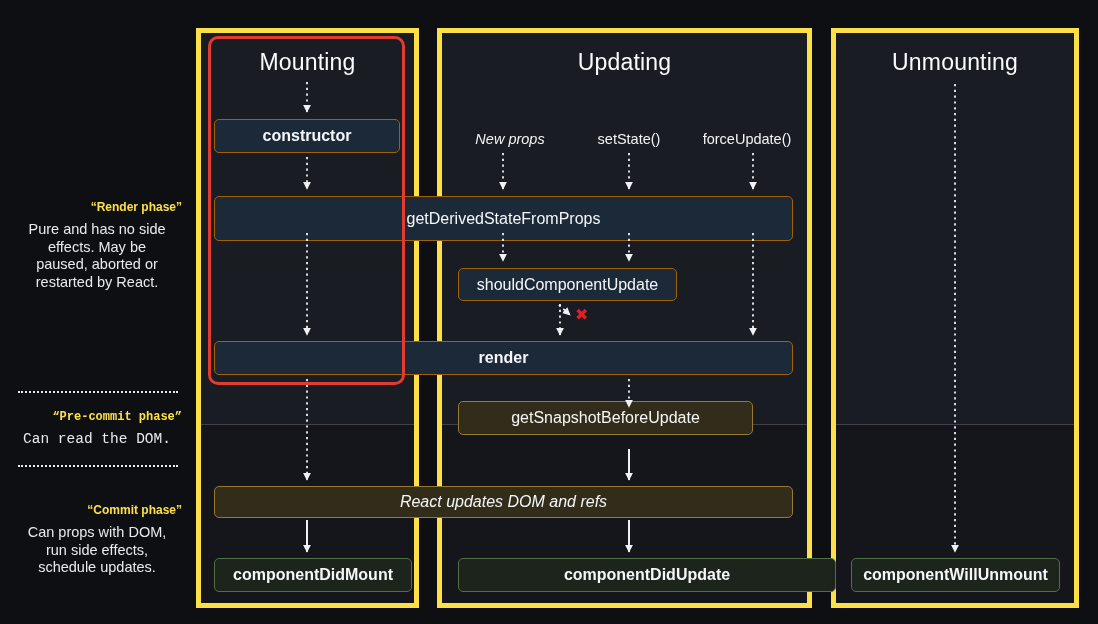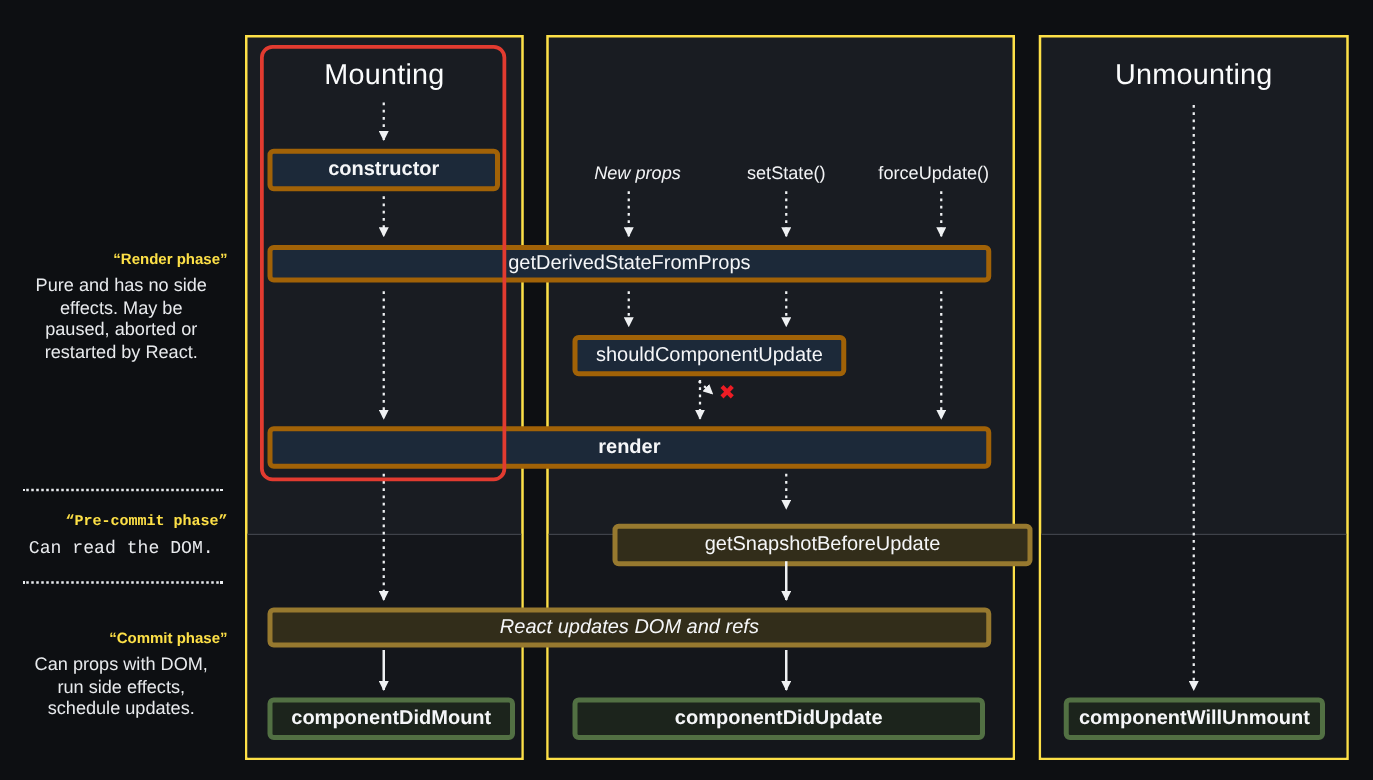--- a/index.html
+++ b/index.html
@@ -3,34 +3,34 @@
 <meta charset="utf-8">
 <style>
   html,body{margin:0;padding:0;background:#0d0f12;}
   .canvas{
     position:relative;width:1098px;height:624px;overflow:hidden;
     background:#0d0f12;color:#f5f6f8;
     font-family:"Liberation Sans","DejaVu Sans",sans-serif;
     -webkit-font-smoothing:antialiased;
   }
   
-  .col{position:absolute;top:28px;height:580px;background:#191c22;border:2px solid #fde047;box-sizing:border-box;z-index:1;}
+  .col{position:absolute;top:28px;height:580px;background:#191c22;border:5px solid #fde047;box-sizing:border-box;z-index:1;}
   .col1{left:196px;width:223px;}
   .col2{left:437px;width:375px;}
   .col3{left:831px;width:248px;}
   .col-bottom{position:absolute;left:0;right:0;bottom:0;height:178px;background:#14161b;border-top:1px solid #3f424a;}
   .col-title{position:absolute;top:16px;left:0;right:0;text-align:center;font-size:23px;font-weight:400;color:#fafbfc;letter-spacing:.2px;}
   
   .phase{position:absolute;left:12px;width:170px;text-align:center;z-index:2;}
   .phase-heading{font-size:12px;font-weight:700;color:#fde047;margin-bottom:7px;text-align:right;}
   .phase-desc{font-size:14.5px;line-height:17.5px;color:#e8eaed;}
   .dotted-sep{position:absolute;left:18px;width:160px;border-top:2px dotted #e9ecef;z-index:2;}
   
   .box{position:absolute;box-sizing:border-box;border-radius:5px;display:flex;align-items:center;justify-content:center;
-       font-size:16px;z-index:3;background:#1c2939;border:4px solid #a16207;}
+       font-size:16px;z-index:3;background:#1c2939;border:1px solid #a16207;}
   .box.bold{font-weight:700;}
   .box.italic{font-style:italic;}
   .box.gold{background:#322d1a;border-color:#97792f;}
   .box.green{background:#1c241c;border-color:#527043;}
   
   .trigger{position:absolute;top:131px;transform:translateX(-50%);font-size:14.5px;color:#f2f3f5;z-index:3;white-space:nowrap;}
   .trigger.italic{font-style:italic;}
   
   .arrows{position:absolute;left:0;top:0;z-index:4;pointer-events:none;}
   .red-rect{position:absolute;left:208px;top:36px;width:197px;height:349px;border:3.5px solid #e23b30;border-radius:10px;box-sizing:border-box;z-index:6;pointer-events:none;}
@@ -69,20 +69,21 @@
       <div>run side effects,</div>
       <div>schedule updates.</div>
     </div>
   </div>
 
   <div class="col col1">
     <div class="col-title">Mounting</div>
     <div class="col-bottom"></div>
   </div>
   <div class="col col2">
+    <div class="col-title">Updating</div>
     <div class="col-bottom"></div>
   </div>
   <div class="col col3">
     <div class="col-title">Unmounting</div>
     <div class="col-bottom"></div>
   </div>
 
   <div class="trigger italic" style="left:510px;">New props</div>
   <div class="trigger" style="left:629px;">setState()</div>
   <div class="trigger" style="left:747px;">forceUpdate()</div>
@@ -110,25 +111,25 @@
       <line x1="955" y1="84" x2="955" y2="552" marker-end="url(#ah)"></line>
     </g>
     <g stroke="#eff1f3" stroke-width="2" fill="none">
       <line x1="629" y1="449" x2="629" y2="480" marker-end="url(#ah)"></line>
       <line x1="307" y1="520" x2="307" y2="552" marker-end="url(#ah)"></line>
       <line x1="629" y1="520" x2="629" y2="552" marker-end="url(#ah)"></line>
     </g>
   </svg>
 
   <div class="box bold" style="left:214px;top:119px;width:186px;height:34px;">constructor</div>
-  <div class="box" style="left:214px;top:196px;width:579px;height:30px;">getDerivedStateFromProps</div>
+  <div class="box" style="left:214px;top:196px;width:579px;height:45px;">getDerivedStateFromProps</div>
   <div class="box bold" style="left:214px;top:341px;width:579px;height:34px;">render</div>
   <div class="box" style="left:458px;top:268px;width:219px;height:33px;">shouldComponentUpdate</div>
-  <div class="box gold" style="left:458px;top:419px;width:336px;height:34px;margin-left:32px;">getSnapshotBeforeUpdate</div>
+  <div class="box gold" style="left:458px;top:401px;width:295px;height:34px;">getSnapshotBeforeUpdate</div>
   <div class="box gold italic" style="left:214px;top:486px;width:579px;height:32px;">React updates DOM and refs</div>
   <div class="box green bold" style="left:214px;top:558px;width:198px;height:34px;">componentDidMount</div>
-  <div class="box green bold" style="left:458px;top:558px;width:330px;height:34px;">componentDidUpdate</div>
+  <div class="box green bold" style="left:458px;top:558px;width:378px;height:34px;">componentDidUpdate</div>
   <div class="box green bold" style="left:851px;top:558px;width:209px;height:34px;">componentWillUnmount</div>
 
   <div class="red-rect"></div>
   <div class="no-update-x">✖</div>
 
 </div>
 
 </body></html>

